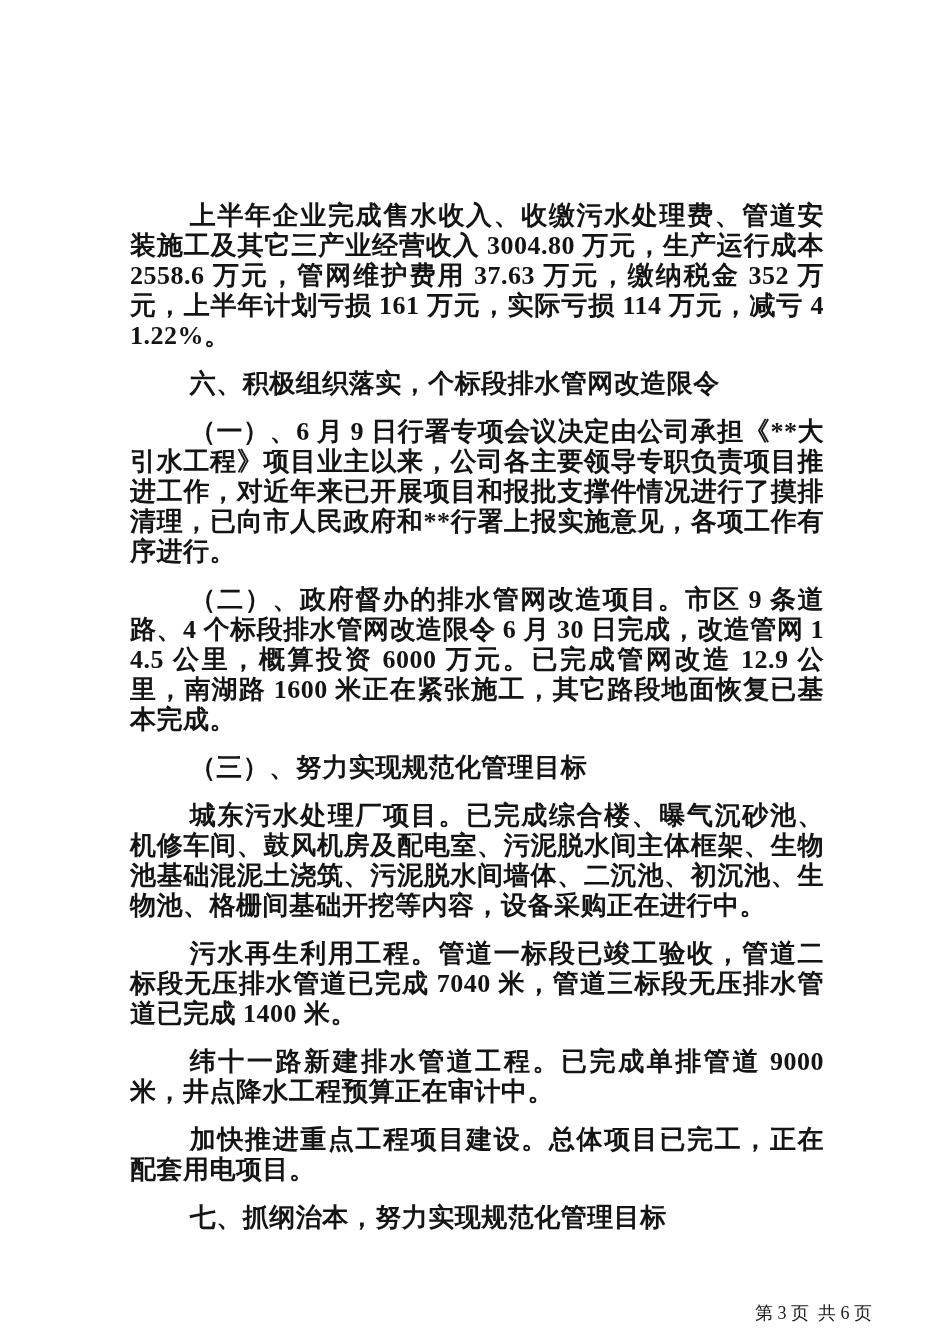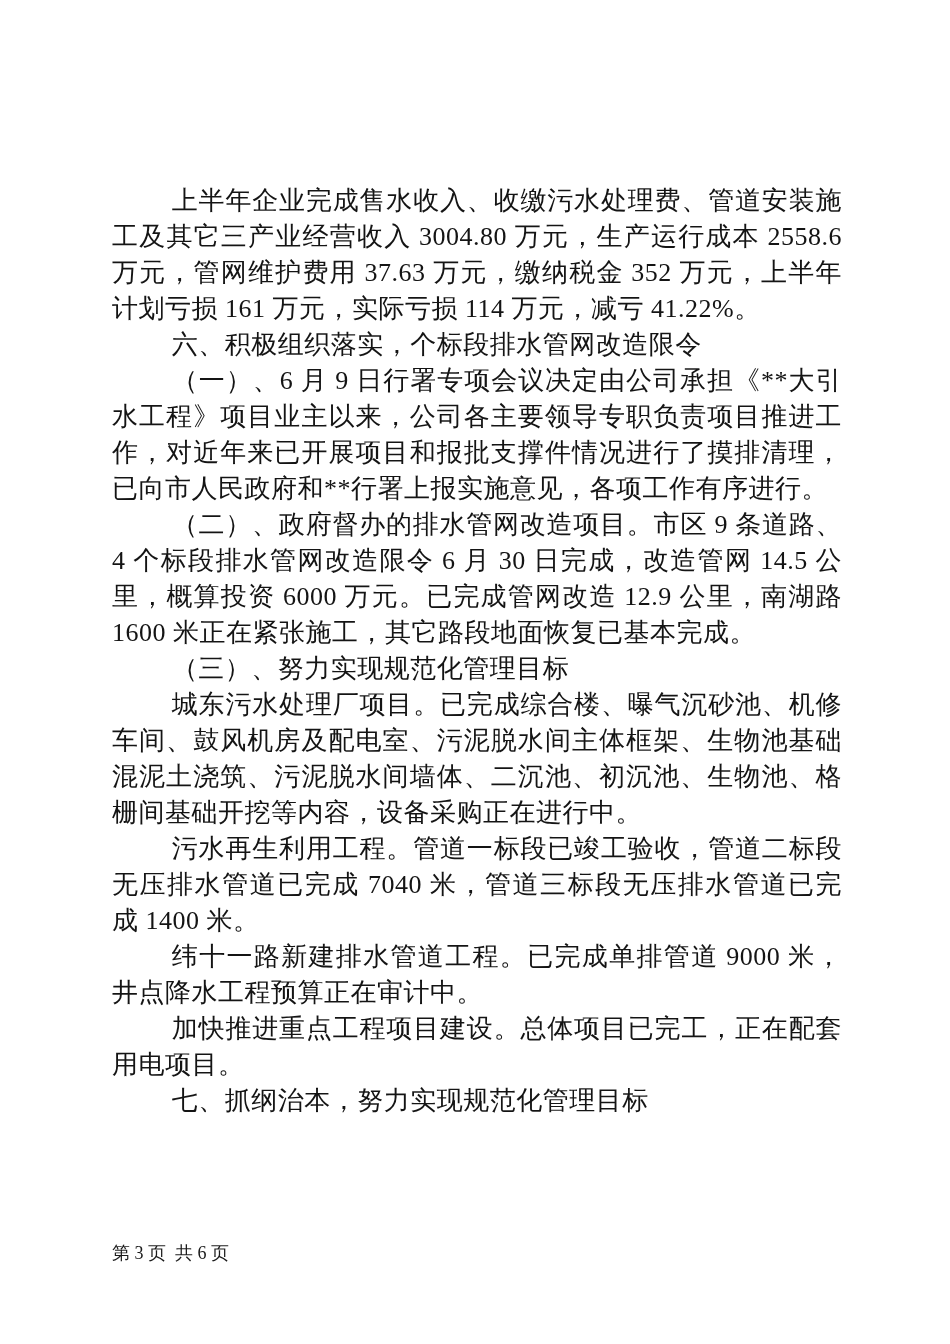--- a/index.html
+++ b/index.html
@@ -16,36 +16,36 @@
     font-family: "Liberation Serif", "DejaVu Serif", serif;
     color: #141414;
   }
   .content {
     position: absolute;
     top: 183px;
     left: 112px;
     width: 730px;
   }
   .content p {
-    margin: 0;
+    margin: 18px;
     padding: 0;
     font-size: 26px;
-    line-height: 36px;
-    font-weight: 400;
+    line-height: 30px;
+    font-weight: 700;
     text-indent: 2.3em;
     text-align: justify;
     letter-spacing: 0.5px;
     word-break: break-all;
   }
   .footer {
     position: absolute;
-    top: 1240px;
+    top: 1300px;
     left: 112px;
     width: 760px;
-    text-align: left;
+    text-align: right;
     font-size: 18px;
     line-height: 26px;
     color: #1a1a1a;
     white-space: pre;
   }
 </style>
 </head>
 <body>
 
 <div class="page">

